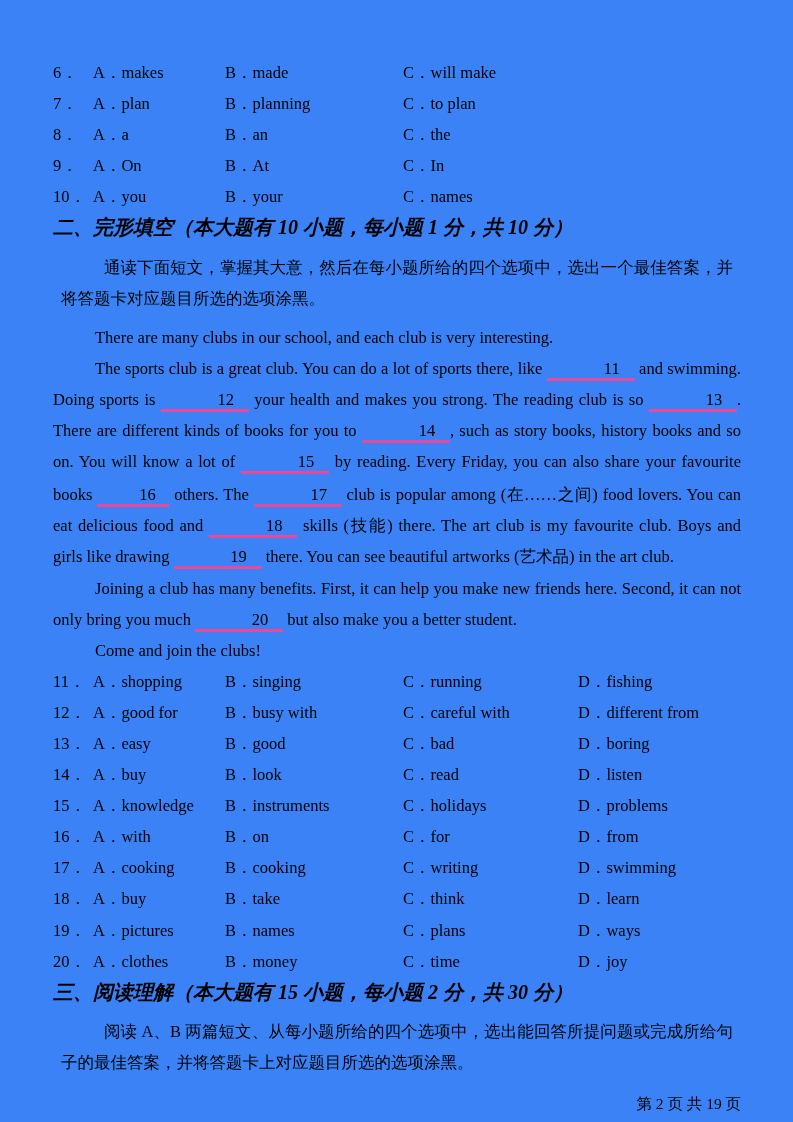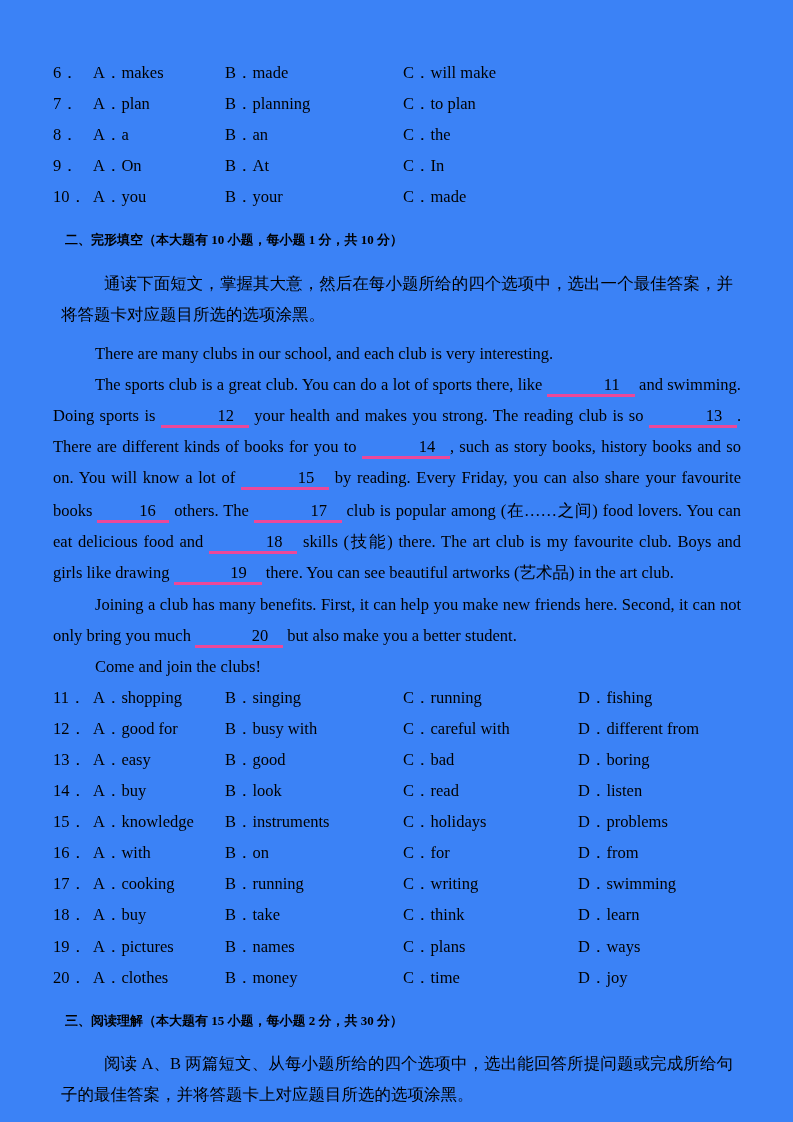--- a/index.html
+++ b/index.html
@@ -14,22 +14,23 @@
     font-size:16.5px;
     line-height:31.1px;
     overflow:hidden;
   }
   .qblock { margin:0; }
   .qrow { display:grid; grid-template-columns:172px 178px 175px auto; }
   .qcell { white-space:nowrap; }
   .qnum { display:inline-block; min-width:40px; }
   .sec-heading {
     font-weight:bold;
-    margin:12px;
-    font-size:13px;
+    margin:0;
+    font-size:20px;
+    font-style:italic;
   }
   .instr {
     margin:8px;
     text-indent:43px;
     text-align:justify;
   }
   .para {
     margin:0;
     text-indent:42px;
     text-align:justify;
@@ -74,21 +75,21 @@
         <div class="qcell">C．the</div>
       </div>
       <div class="qrow">
         <div class="qcell"><span class="qnum">9．</span>A．On</div>
         <div class="qcell">B．At</div>
         <div class="qcell">C．In</div>
       </div>
       <div class="qrow">
         <div class="qcell"><span class="qnum">10．</span>A．you</div>
         <div class="qcell">B．your</div>
-        <div class="qcell">C．made</div>
+        <div class="qcell">C．names</div>
       </div>
     </div>
 
   <p class="sec-heading">二、完形填空（本大题有 10 小题，每小题 1 分，共 10 分）</p>
   <p class="instr">通读下面短文，掌握其大意，然后在每小题所给的四个选项中，选出一个最佳答案，并将答题卡对应题目所选的选项涂黑。</p>
 
   <div>
       <p class="para">There are many clubs in our school, and each club is very interesting.</p>
       <p class="para">The sports club is a great club. You can do a lot of sports there, like <span class="blank">11</span> and swimming. Doing sports is <span class="blank">12</span> your health and makes you strong. The reading club is so <span class="blank">13</span>. There are different kinds of books for you to <span class="blank">14</span>, such as story books, history books and so on. You will know a lot of <span class="blank">15</span> by reading. Every Friday, you can also share your favourite books <span class="blank blank-left">16</span> others. The <span class="blank">17</span> club is popular among (在……之间) food lovers. You can eat delicious food and <span class="blank">18</span> skills (技能) there. The art club is my favourite club. Boys and girls like drawing <span class="blank">19</span> there. You can see beautiful artworks (艺术品) in the art club.</p>
       <p class="para">Joining a club has many benefits. First, it can help you make new friends here. Second, it can not only bring you much <span class="blank">20</span> but also make you a better student.</p>
@@ -127,21 +128,21 @@
         <div class="qcell">D．problems</div>
       </div>
       <div class="qrow">
         <div class="qcell"><span class="qnum">16．</span>A．with</div>
         <div class="qcell">B．on</div>
         <div class="qcell">C．for</div>
         <div class="qcell">D．from</div>
       </div>
       <div class="qrow">
         <div class="qcell"><span class="qnum">17．</span>A．cooking</div>
-        <div class="qcell">B．running</div>
+        <div class="qcell">B．cooking</div>
         <div class="qcell">C．writing</div>
         <div class="qcell">D．swimming</div>
       </div>
       <div class="qrow">
         <div class="qcell"><span class="qnum">18．</span>A．buy</div>
         <div class="qcell">B．take</div>
         <div class="qcell">C．think</div>
         <div class="qcell">D．learn</div>
       </div>
       <div class="qrow">

